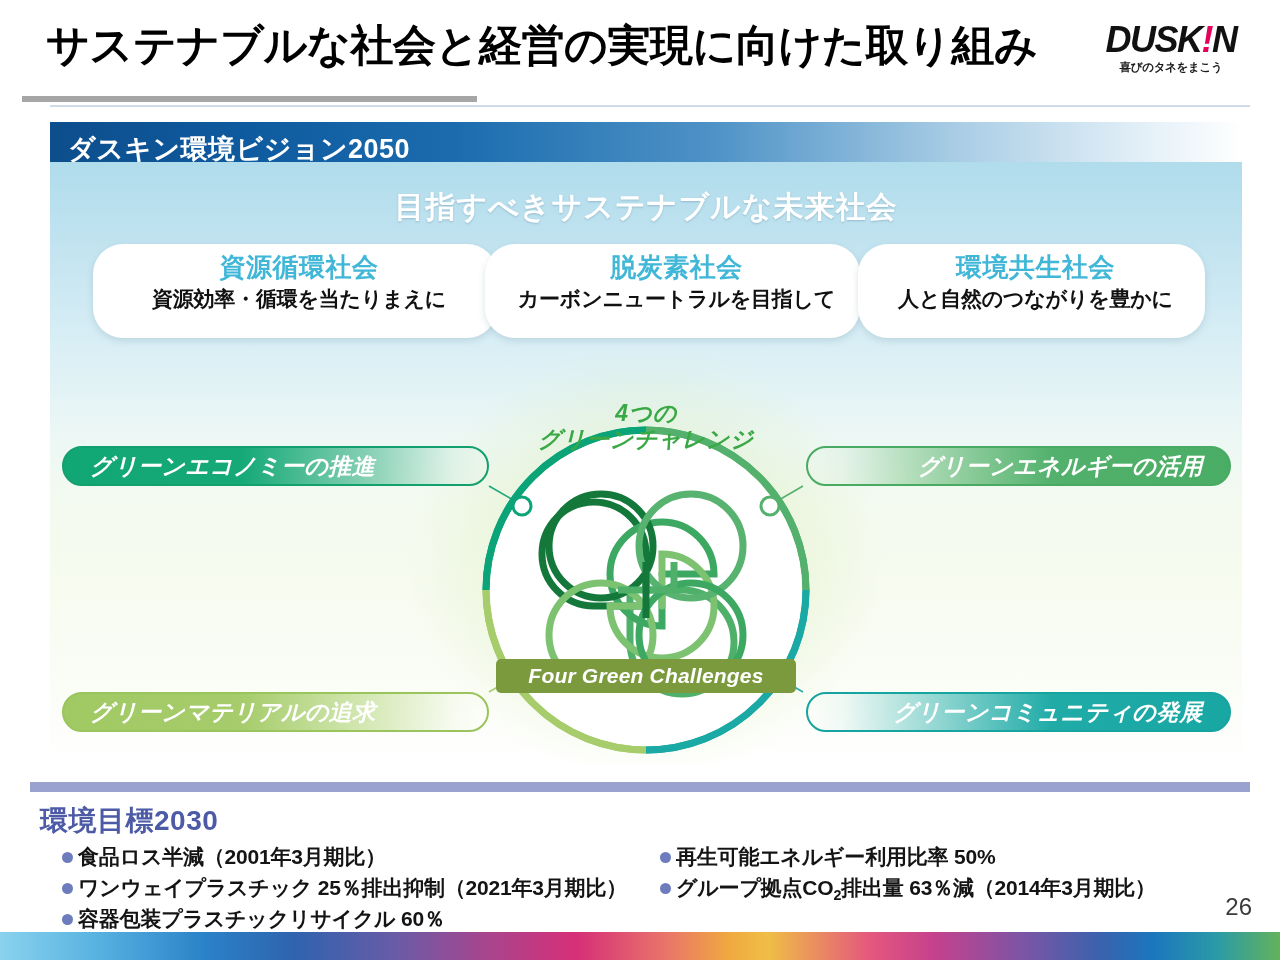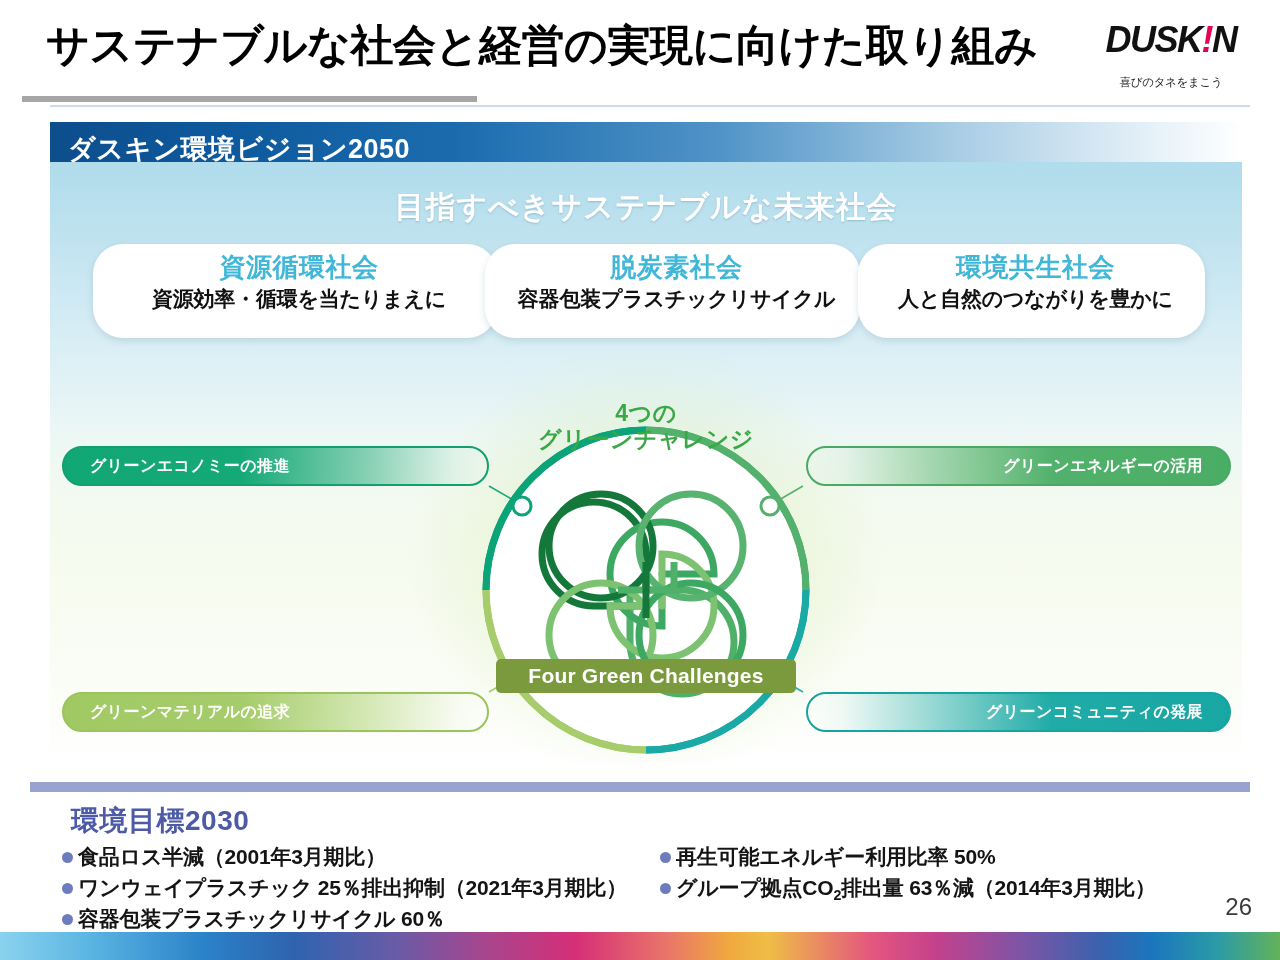--- a/index.html
+++ b/index.html
@@ -40,23 +40,23 @@
   #duskin-wordmark {
     font-size: 36px;
     font-weight: 800;
     font-style: italic;
     letter-spacing: -1.5px;
     color: #111111;
     line-height: 1;
   }
   #duskin-wordmark .bang { color: #e5005a; }
   #duskin-tagline {
-    margin-top: 19px;
+    margin-top: 4px;
     font-size: 11.5px;
-    font-weight: 400;
+    font-weight: 700;
     color: #1a1a1a;
     letter-spacing: -0.3px;
   }
 
   #title-rule {
     position: absolute;
     left: 22px;
     top: 96px;
     width: 455px;
     height: 6px;
@@ -161,33 +161,34 @@
     letter-spacing: -0.2px;
   }
 
   
   #challenge-diagram {
     position: absolute;
     left: 0;
     top: 196px;
     width: 1192px;
     height: 406px;
+    font-style: italic;
   }
   #challenge-svg { position: absolute; left: 0; top: 0; }
 
   .chal-pill {
     position: absolute;
     height: 40px;
     border-radius: 21px;
     box-sizing: border-box;
     display: flex;
     align-items: center;
   }
   .chal-pill span {
-    font-size: 16px;
+    font-size: 23px;
     font-weight: 600;
     color: #ffffff;
     white-space: nowrap;
     letter-spacing: 0.4px;
   }
   #chal-pill-0 { 
     left: 12px; top: 88px; width: 427px;
     border: 2px solid #12a06e;
     background: linear-gradient(to right, #11a774 0%, #15a977 42%, rgba(50,175,130,0.55) 72%, rgba(120,200,170,0.12) 92%, rgba(255,255,255,0) 100%);
     justify-content: flex-start;
@@ -257,21 +258,20 @@
     background: #9aa3cf;
   }
   #goals-title {
     position: absolute;
     left: 40px;
     top: 802px;
     font-size: 28px;
     font-weight: 700;
     color: #4d5ba6;
     letter-spacing: 0.5px;
-    margin-left: 31px;
   }
   .goal-col { position: absolute; top: 842px; }
   #goal-col-left  { left: 62px; }
   #goal-col-right { left: 660px; }
   .goal-item {
     font-size: 21px;
     font-weight: 600;
     color: #141414;
     line-height: 1.47;
     white-space: nowrap;
@@ -346,21 +346,21 @@
   <div id="vision-body">
 
     <div id="vision-headline">目指すべきサステナブルな未来社会</div>
 
     <div class="society-card" id="society-card-0">
       <div class="society-title">資源循環社会</div>
       <div class="society-sub">資源効率・循環を当たりまえに</div>
     </div>
     <div class="society-card" id="society-card-1">
       <div class="society-title">脱炭素社会</div>
-      <div class="society-sub">容器包装プラスチックリサイクル</div>
+      <div class="society-sub">カーボンニュートラルを目指して</div>
     </div>
     <div class="society-card" id="society-card-2">
       <div class="society-title">環境共生社会</div>
       <div class="society-sub">人と自然のつながりを豊かに</div>
     </div>
 
     <div id="challenge-diagram">
 
       <svg id="challenge-svg" width="1192" height="406" viewBox="0 0 1192 406">
 

